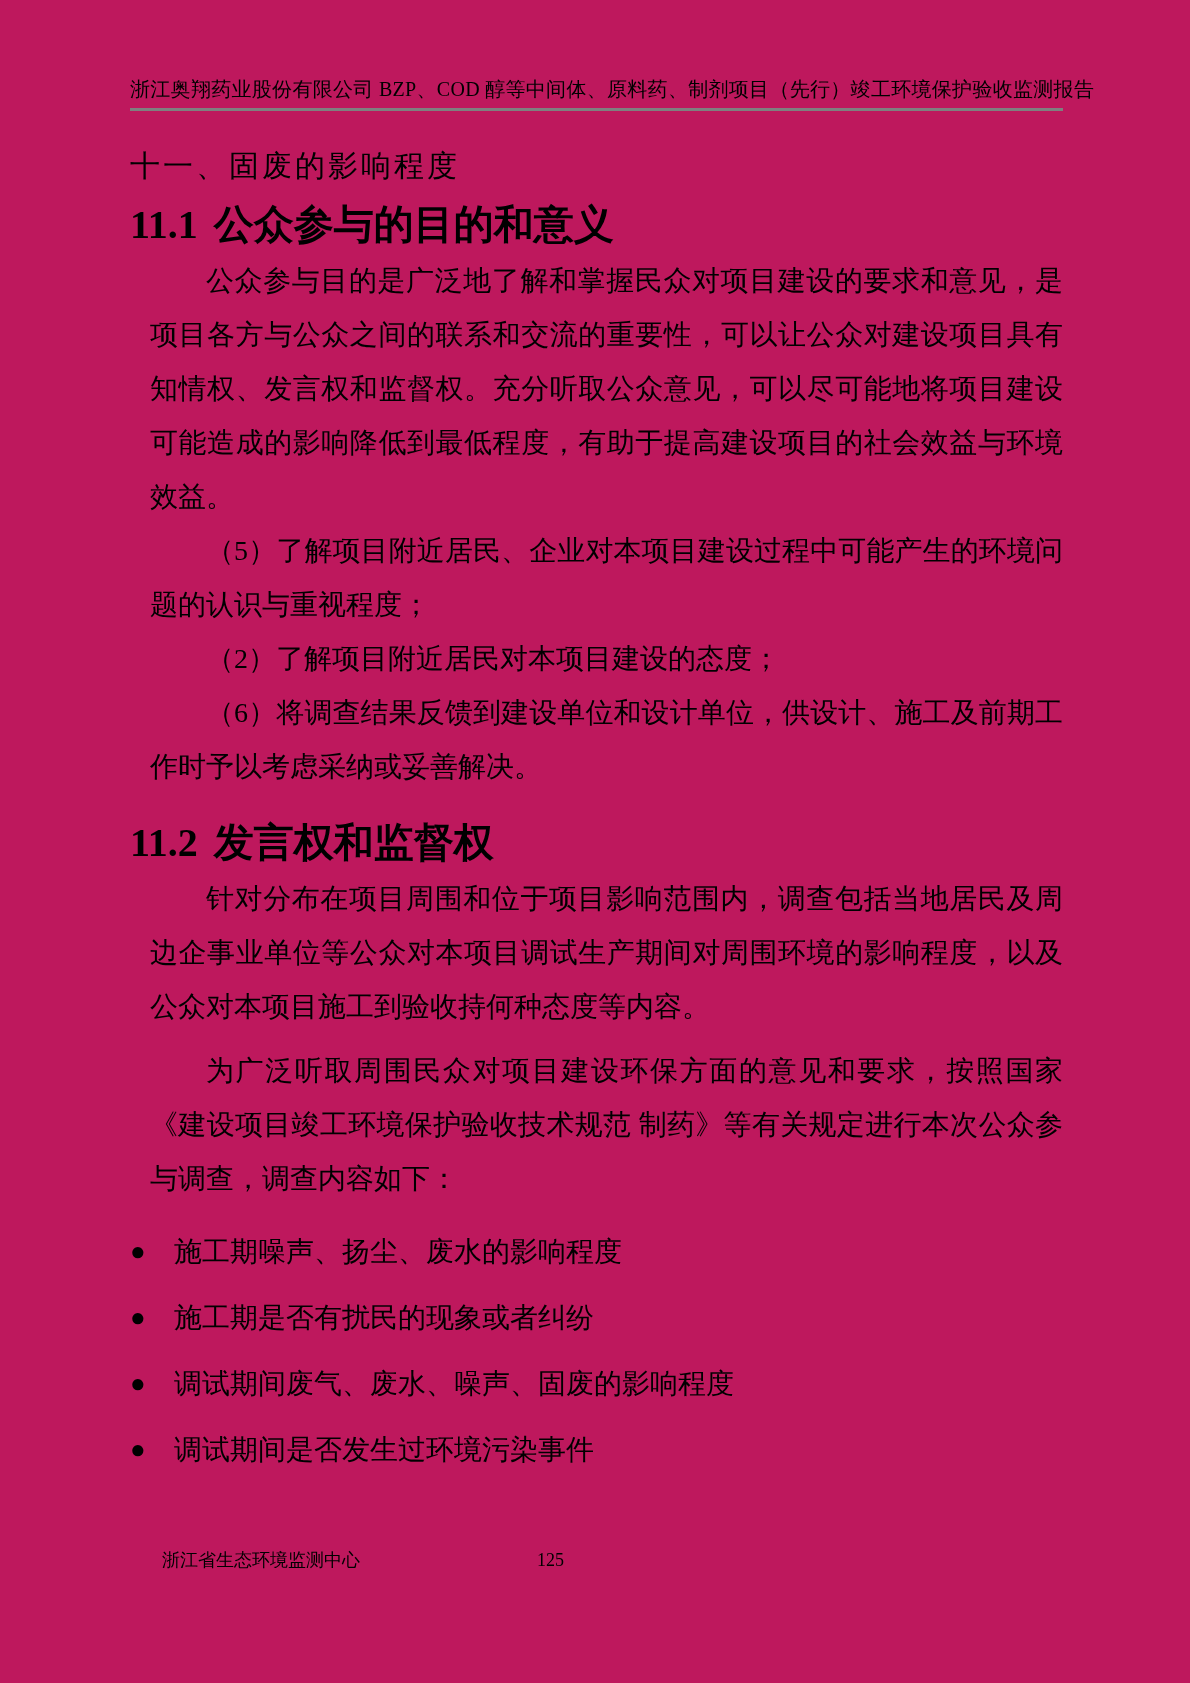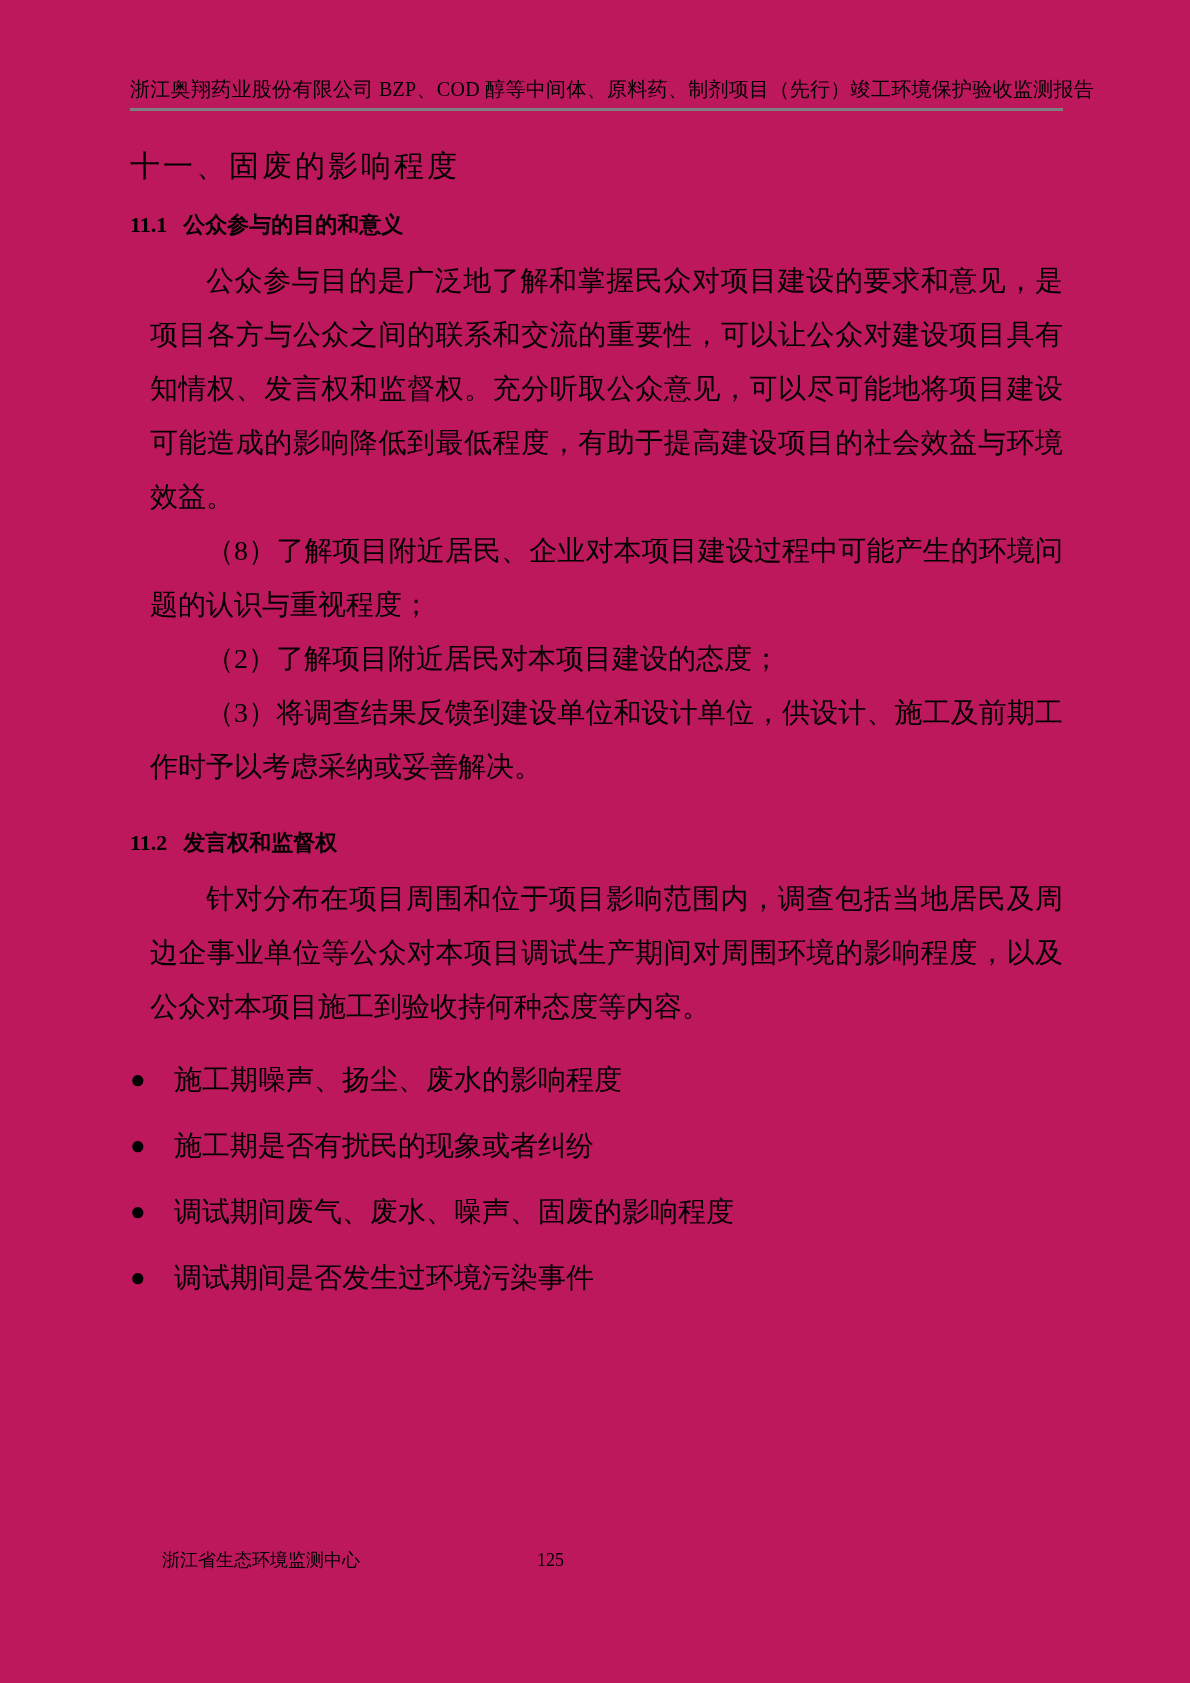--- a/index.html
+++ b/index.html
@@ -32,21 +32,21 @@
     width: 933px;
   }
   .chapter-title {
     margin: 35px 0 0 0;
     font-size: 30px;
     font-weight: 400;
     line-height: 36px;
     letter-spacing: 3px;
   }
   .section-heading {
-    font-size: 22px;
+    font-size: 40px;
     font-weight: 700;
     line-height: 38px;
     margin: 0;
   }
   .section-heading .sec-num { margin-right: 16px; }
   .sh-1 { margin-top: 22px; }
   .sh-2 { margin-top: 30px; }
   .sh-3 { margin-top: 24px; }
   .section-body { margin-top: 10px; font-size: 28px; line-height: 54px; text-align: justify; margin-left: 20px; }
   .section-body p { margin: 0; text-indent: 2em; }
@@ -90,32 +90,35 @@
 
   <div class="content">
 
     <h1 class="chapter-title">十一、固废的影响程度</h1>
 
     <h2 class="section-heading sh-1">
       <span class="sec-num">11.1</span><span>公众参与的目的和意义</span>
     </h2>
     <div class="section-body">
       <p>公众参与目的是广泛地了解和掌握民众对项目建设的要求和意见，是项目各方与公众之间的联系和交流的重要性，可以让公众对建设项目具有知情权、发言权和监督权。充分听取公众意见，可以尽可能地将项目建设可能造成的影响降低到最低程度，有助于提高建设项目的社会效益与环境效益。</p>
-      <p>（8）了解项目附近居民、企业对本项目建设过程中可能产生的环境问题的认识与重视程度；</p>
+      <p>（5）了解项目附近居民、企业对本项目建设过程中可能产生的环境问题的认识与重视程度；</p>
       <p>（2）了解项目附近居民对本项目建设的态度；</p>
-      <p>（3）将调查结果反馈到建设单位和设计单位，供设计、施工及前期工作时予以考虑采纳或妥善解决。</p>
+      <p>（6）将调查结果反馈到建设单位和设计单位，供设计、施工及前期工作时予以考虑采纳或妥善解决。</p>
     </div>
 
     <h2 class="section-heading sh-2">
       <span class="sec-num">11.2</span><span>发言权和监督权</span>
     </h2>
     <div class="section-body">
       <p>针对分布在项目周围和位于项目影响范围内，调查包括当地居民及周边企事业单位等公众对本项目调试生产期间对周围环境的影响程度，以及公众对本项目施工到验收持何种态度等内容。</p>
     </div>
 
+    <div class="section-body">
+      <p>为广泛听取周围民众对项目建设环保方面的意见和要求，按照国家《建设项目竣工环境保护验收技术规范  制药》等有关规定进行本次公众参与调查，调查内容如下：</p>
+    </div>
 
     <ul class="survey-list">
       <li>
         <span class="bullet-marker">●</span>
         <span>施工期噪声、扬尘、废水的影响程度</span>
       </li>
       <li>
         <span class="bullet-marker">●</span>
         <span>施工期是否有扰民的现象或者纠纷</span>
       </li>

